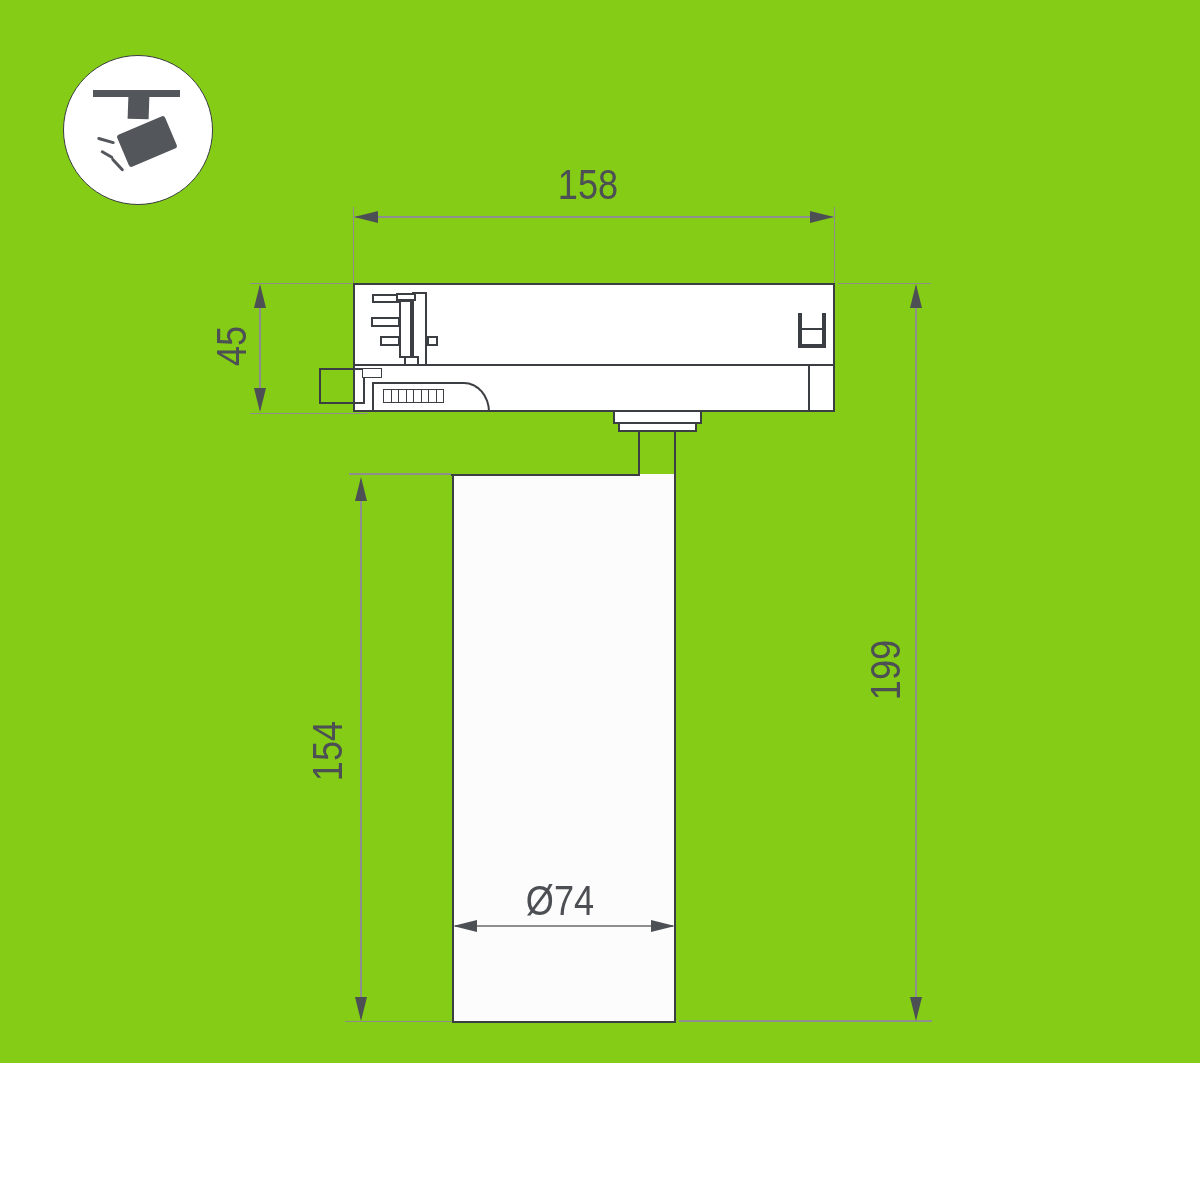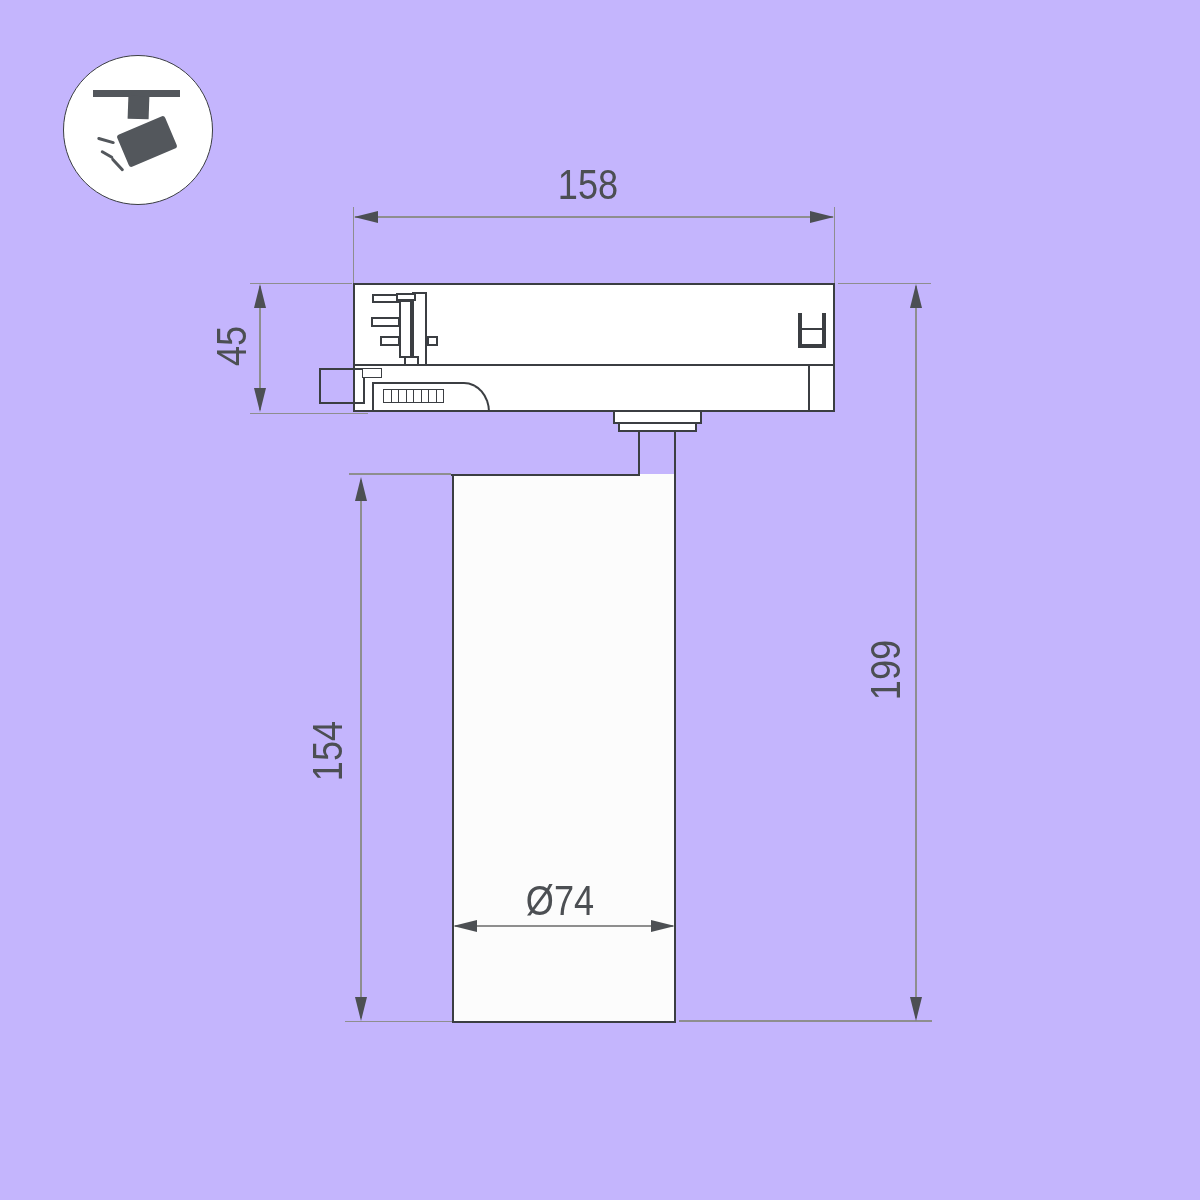--- a/index.html
+++ b/index.html
@@ -2,21 +2,21 @@
 <html style="--outline: #3b3e42; --dimension-line: #8e8e8e; --dimension-text: #4c4f53; --icon-fill: #53575c;"><head>
 <meta charset="utf-8">
 <style>
   :root{
     --outline:#3b3e42;
     --dimension-line:#8e8e8e;
     --dimension-text:#4c4f53;
     --icon-fill:#53575c;
   }
   html,body{margin:0;padding:0;background:#fff;}
-  #canvas{position:relative;width:1200px;height:1200px;background:#c4b5fd;overflow:hidden;
+  #canvas{position:relative;width:1200px;height:1063px;background:#84cc16;overflow:hidden;
           font-family:"Liberation Sans",sans-serif;}
   .abs{position:absolute;box-sizing:border-box;}
   .ln{position:absolute;background:var(--dimension-line);}
   .edge{position:absolute;background:var(--outline);}
   .box{position:absolute;box-sizing:border-box;border:2.4px solid var(--outline);background:#fff;}
   .det{position:absolute;box-sizing:border-box;border:2px solid var(--outline);background:#fff;}
   .thin{position:absolute;box-sizing:border-box;border:1.5px solid var(--outline);background:#fff;}
   .icon-part{position:absolute;background:var(--icon-fill);}
   .ar{position:absolute;width:0;height:0;}
   .ar-up{border-left:6px solid transparent;border-right:6px solid transparent;border-bottom:24px solid var(--dimension-text);}

